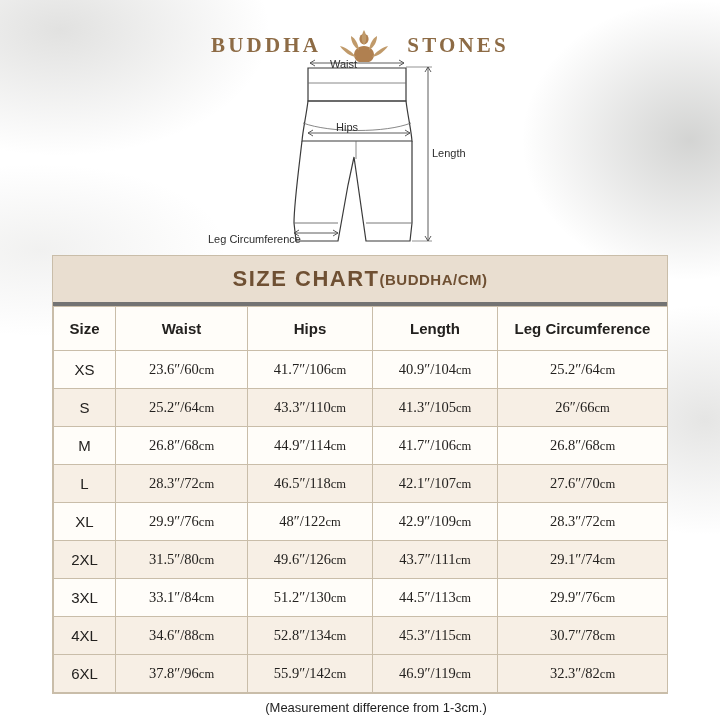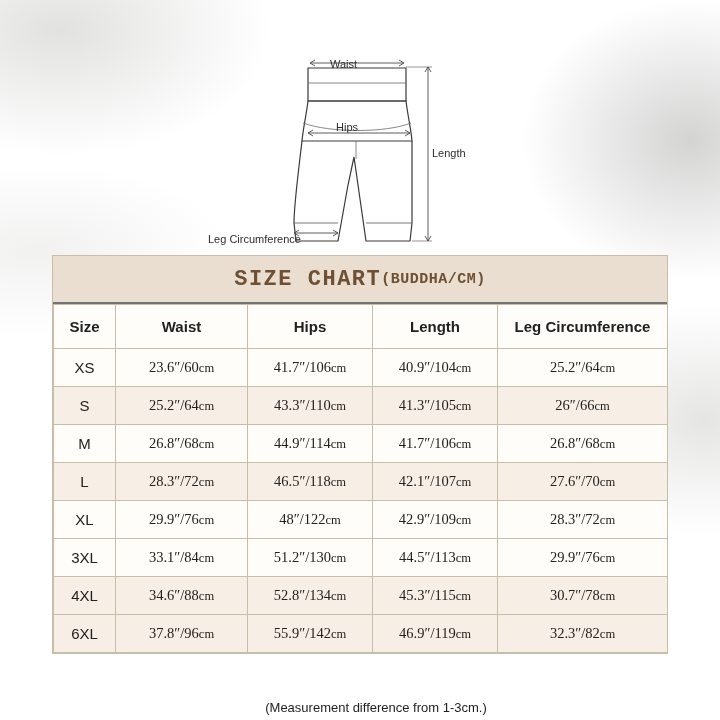--- a/index.html
+++ b/index.html
@@ -78,23 +78,23 @@
     border: 1px solid #c9bda9;
     box-sizing: border-box;
     background: #fffdf9;
   }
   .chart-title {
     height: 46px;
     background: #e9ded0;
     display: flex;
     align-items: center;
     justify-content: center;
-    border-bottom: 2px solid #737373;
+    border-bottom: 4px solid #737373;
     color: #6f5033;
-    font-family: Liberation Mono, monospace;
+    font-family: Liberation Sans, sans-serif;
   }
   .chart-title .big {
     font-size: 22px;
     letter-spacing: 1.5px;
     font-weight: 700;
   }
   .chart-title .small {
     font-size: 15px;
     letter-spacing: 0.5px;
     font-weight: 700;
@@ -144,20 +144,39 @@
     font-size: 13px;
     color: #1e1e1e;
     font-family: "Liberation Sans", sans-serif;
   }
 </style>
 </head>
 <body>
 
 <div id="page">
 
+  <div class="brand">
+    <span class="brand-word">BUDDHA</span>
+    <span class="lotus">
+      <svg viewBox="0 0 58 46" width="58" height="46">
+        <g fill="#b08050">
+          <ellipse cx="29" cy="17" rx="4.6" ry="5.2"></ellipse>
+          <path d="M29 24c-6 0-10 4-10 9 0 3 2 6 5 7h10c3-1 5-4 5-7 0-5-4-9-10-9z"></path>
+        </g>
+        <g fill="#c09a6a">
+          <path d="M29 8c-3 5-3 11 0 15 3-4 3-10 0-15z"></path>
+          <path d="M16 14c0 6 3 11 8 14-1-6-3-11-8-14z"></path>
+          <path d="M42 14c0 6-3 11-8 14 1-6 3-11 8-14z"></path>
+          <path d="M5 24c4 6 10 10 16 11-4-5-9-9-16-11z"></path>
+          <path d="M53 24c-4 6-10 10-16 11 4-5 9-9 16-11z"></path>
+        </g>
+      </svg>
+    </span>
+    <span class="brand-word">STONES</span>
+  </div>
 
   <div class="illus">
     <svg width="340" height="195" viewBox="0 0 340 195">
       <g fill="none" stroke="#3a3a3a" stroke-width="1.2">
 
         <path d="M118 13 L216 13 L216 46 L118 46 Z"></path>
         <path d="M118 28 L216 28" stroke="#6a6a6a" stroke-width="0.8"></path>
 
         <path d="M118 46 C116 62 113 74 112 86 L222 86 C221 74 218 62 216 46 Z"></path>
         <path d="M113 68 C140 78 196 78 221 68" stroke="#6a6a6a" stroke-width="0.8"></path>
@@ -243,20 +262,27 @@
             <td>42.1″/107<span class="unit">cm</span></td>
             <td>27.6″/70<span class="unit">cm</span></td>
           </tr>
           <tr class="plain">
             <td class="sz">XL</td>
             <td>29.9″/76<span class="unit">cm</span></td>
             <td>48″/122<span class="unit">cm</span></td>
             <td>42.9″/109<span class="unit">cm</span></td>
             <td>28.3″/72<span class="unit">cm</span></td>
           </tr>
+          <tr class="alt">
+            <td class="sz">2XL</td>
+            <td>31.5″/80<span class="unit">cm</span></td>
+            <td>49.6″/126<span class="unit">cm</span></td>
+            <td>43.7″/111<span class="unit">cm</span></td>
+            <td>29.1″/74<span class="unit">cm</span></td>
+          </tr>
           <tr class="plain">
             <td class="sz">3XL</td>
             <td>33.1″/84<span class="unit">cm</span></td>
             <td>51.2″/130<span class="unit">cm</span></td>
             <td>44.5″/113<span class="unit">cm</span></td>
             <td>29.9″/76<span class="unit">cm</span></td>
           </tr>
           <tr class="alt">
             <td class="sz">4XL</td>
             <td>34.6″/88<span class="unit">cm</span></td>

